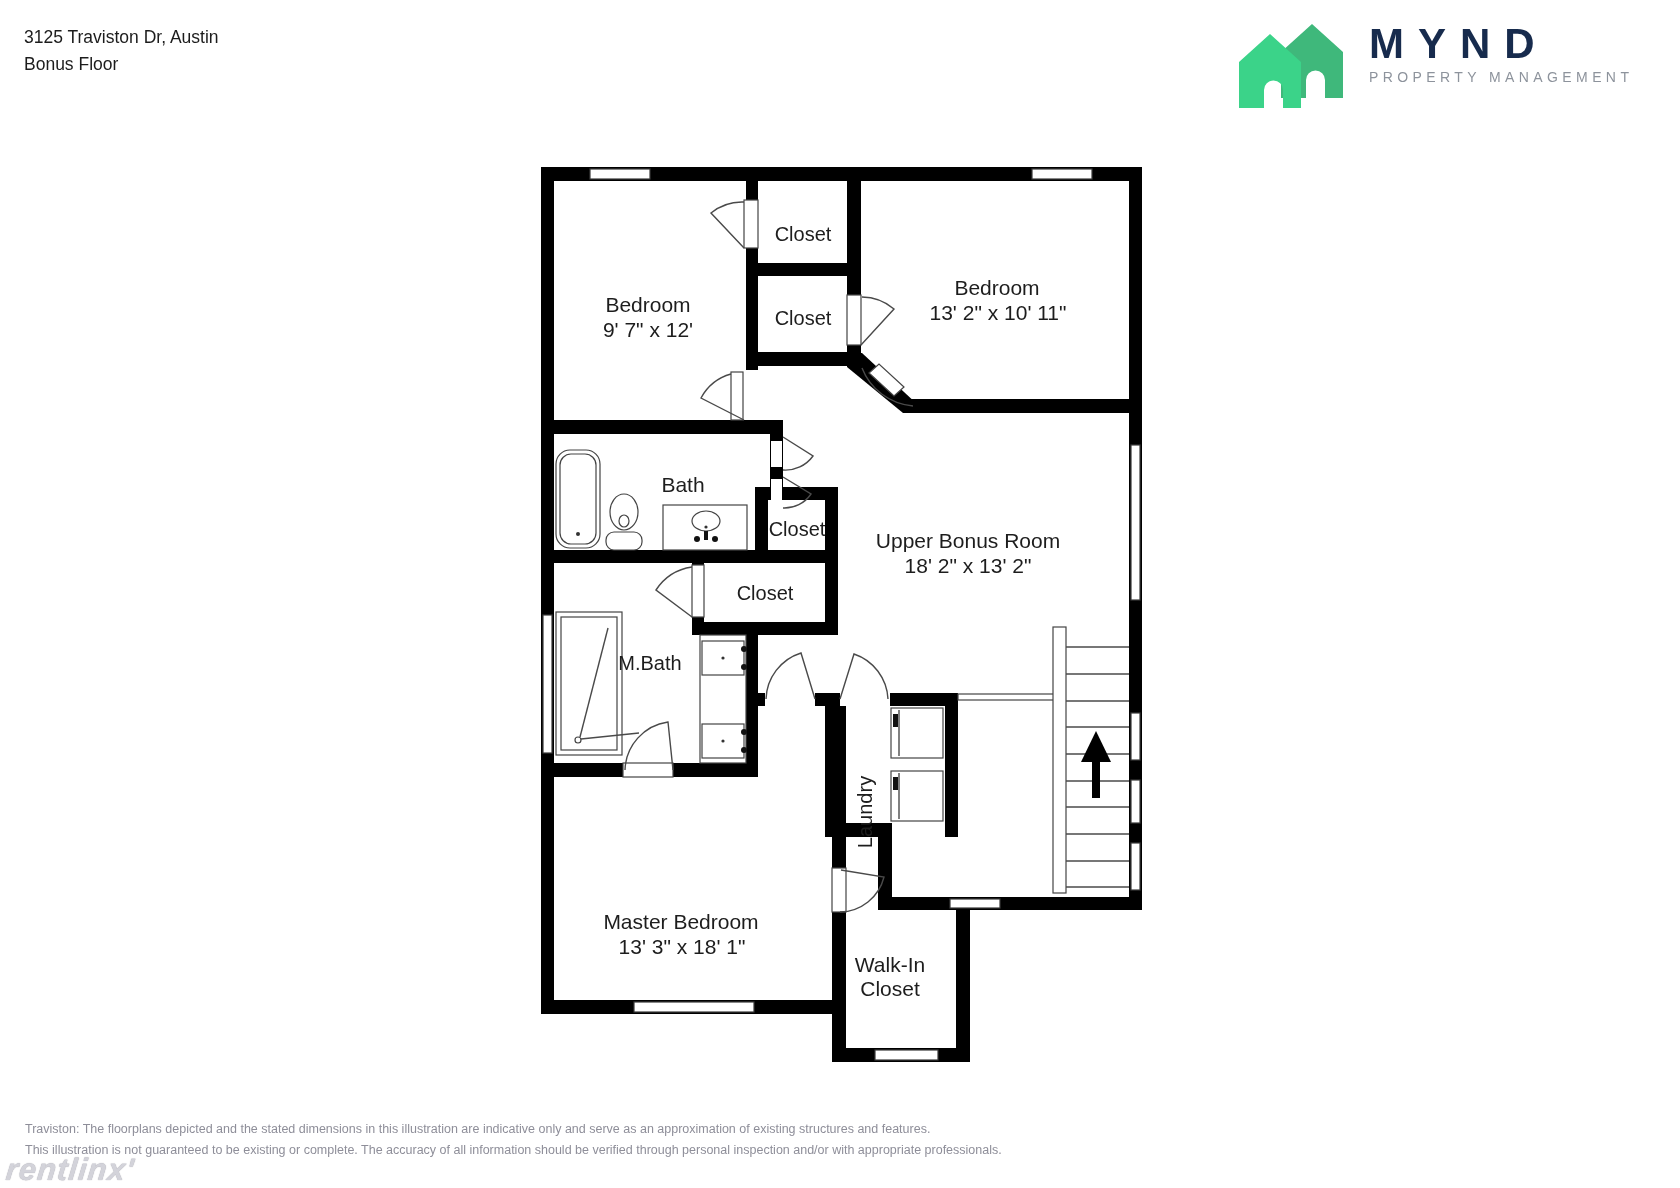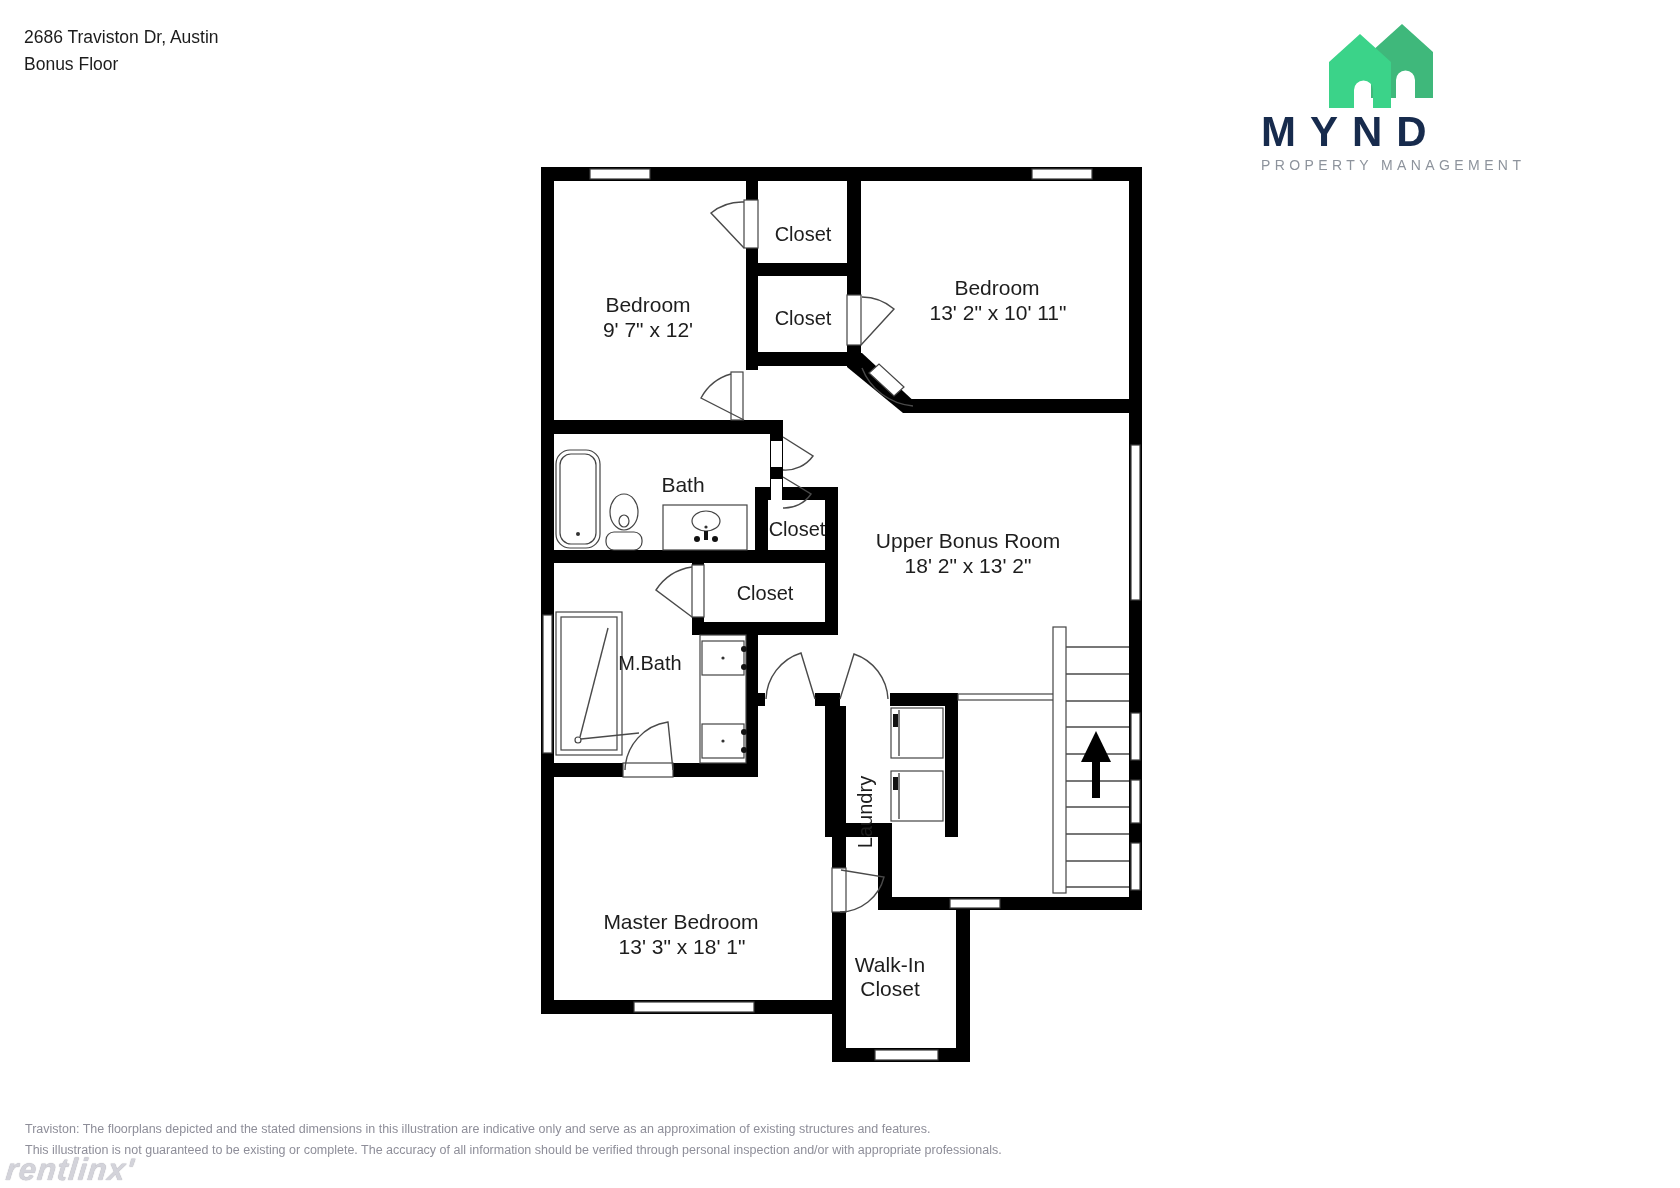--- a/index.html
+++ b/index.html
@@ -1,40 +1,40 @@
 <!DOCTYPE html>
 <html><head>
 <meta charset="utf-8">
 <style>
   html,body{margin:0;padding:0;background:#fff;}
   body{width:1680px;height:1188px;position:relative;font-family:"Liberation Sans",sans-serif;overflow:hidden;}
   .addr{position:absolute;left:24px;top:24px;font-size:17.5px;color:#1c1c1c;line-height:27px;}
   .addr div{white-space:nowrap;}
-  .logo{position:absolute;left:1237px;top:22px;display:flex;align-items:center;flex-direction:column;}
+  .logo{position:absolute;left:1237px;top:22px;display:flex;}
   .logo-text{margin-left:24px;}
   .logo-word{font-size:42px;font-weight:bold;color:#172B4D;letter-spacing:14px;line-height:44px;}
   .logo-tag{font-size:14px;color:#8D939C;letter-spacing:4.4px;margin-top:3px;white-space:nowrap;}
   .plan{position:absolute;left:0;top:0;}
   .wall{fill:#000;}
   .win{fill:#fff;stroke:#3a3a3a;stroke-width:1.2;}
   .thin{fill:none;stroke:#4a4a4a;stroke-width:1.4;}
   .fxt{fill:#fff;stroke:#444;stroke-width:1.2;}
   .gap{fill:#fff;}
   .blk{fill:#111;}
   .lbl{font-family:"Liberation Sans",sans-serif;font-size:21px;fill:#1d1d1d;text-anchor:middle;}
   .lbl-sm{font-family:"Liberation Sans",sans-serif;font-size:20px;fill:#1d1d1d;text-anchor:middle;}
   .disc{position:absolute;left:25px;font-size:12.5px;color:#8e8e99;white-space:nowrap;}
   .wm{position:absolute;left:6px;top:1152px;font-size:31px;font-weight:bold;font-style:italic;
       color:#d3d3da;text-shadow:0 0 1px #9a9aa2;transform:skewX(-6deg);letter-spacing:1px;}
 </style>
 </head>
 <body>
 
 <div class="addr">
-  <div>2686 Traviston Dr, Austin</div>
+  <div>3125 Traviston Dr, Austin</div>
   <div>Bonus Floor</div>
 </div>
 
 <div class="logo">
   <svg width="108" height="88" viewBox="0 0 108 88">
     <path fill="#3FB87B" transform="translate(42,0)" d="M2,76 L2,30 L33,2 L64,30 L64,76 L46,76 L46,58 A9.5,9.5 0 0 0 27,58 L27,76 Z"></path>
     <path fill="#3BD389" transform="translate(0,10)" d="M2,76 L2,30 L33,2 L64,30 L64,76 L46,76 L46,58 A9.5,9.5 0 0 0 27,58 L27,76 Z"></path>
   </svg>
   <div class="logo-text">
     <div class="logo-word">MYND</div>

